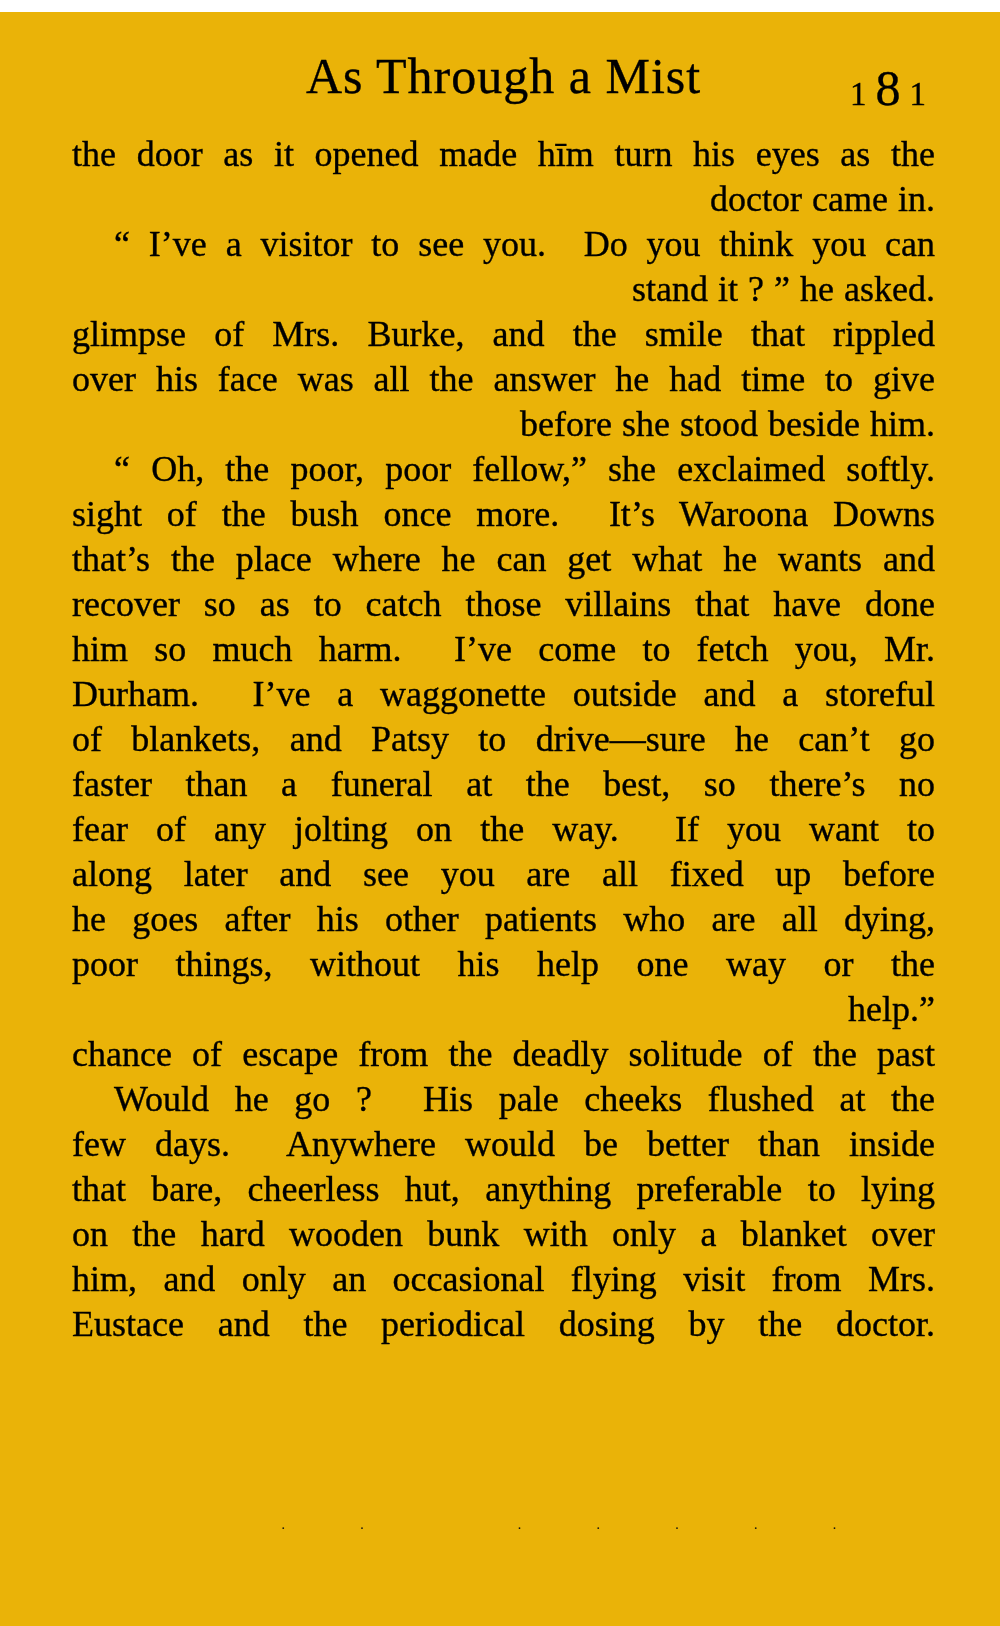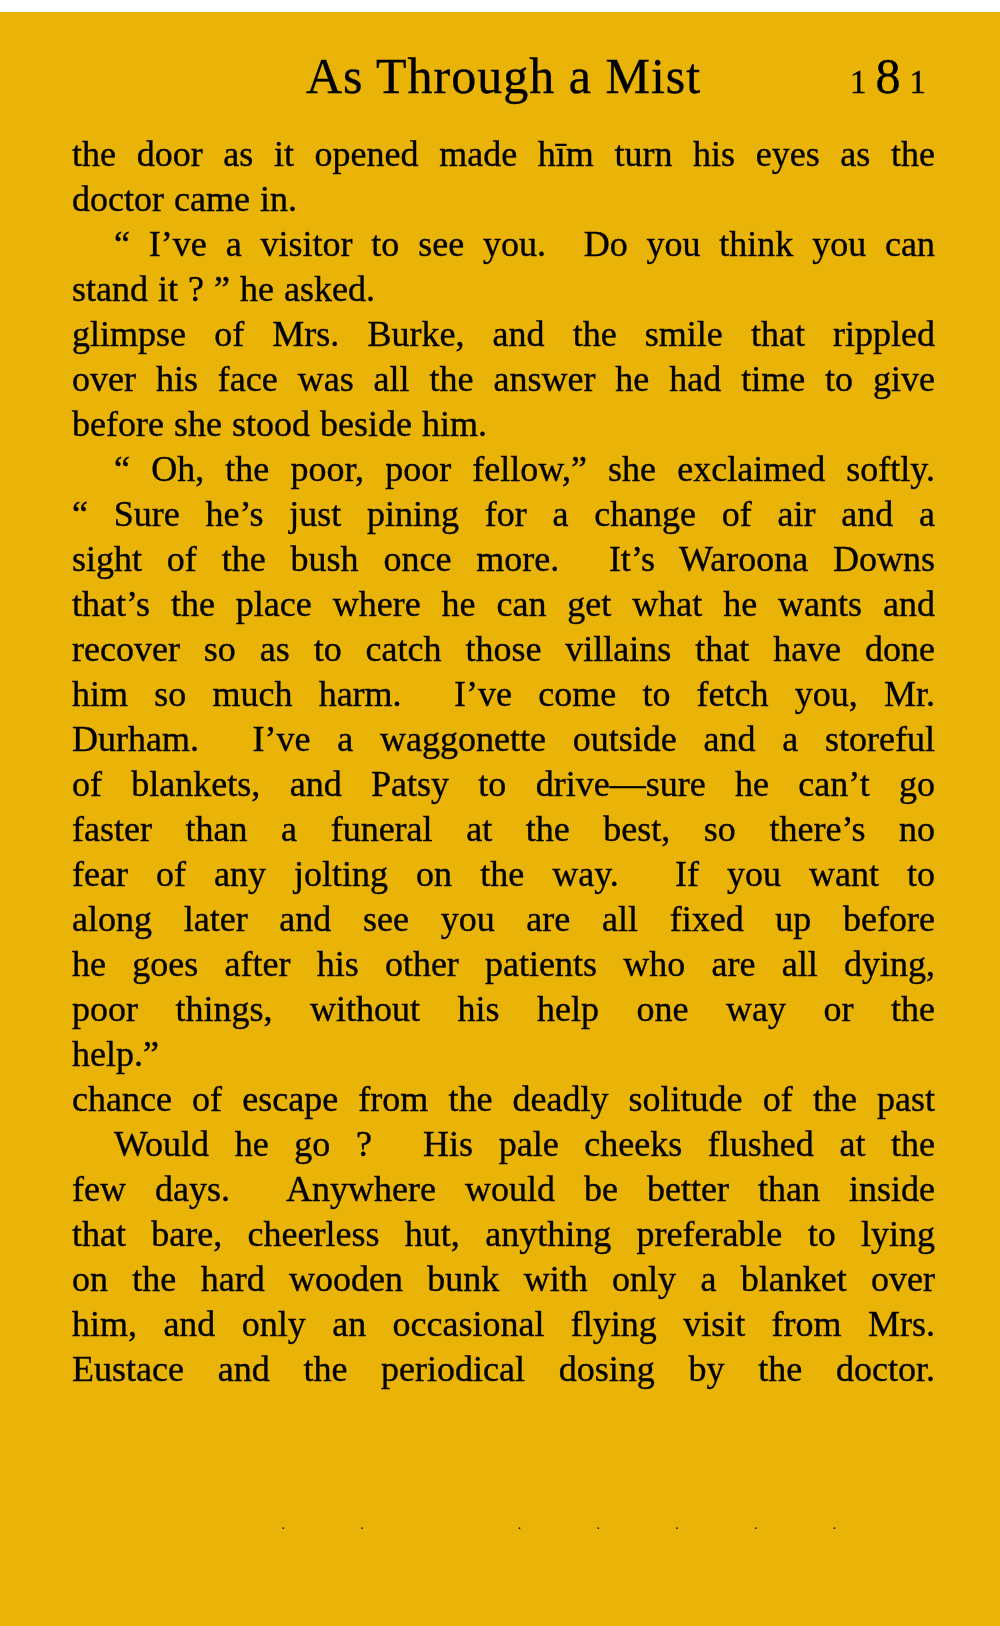--- a/index.html
+++ b/index.html
@@ -29,41 +29,41 @@
     margin: 0;
     font-size: 50px;
     font-weight: normal;
     letter-spacing: 1px;
     text-align: center;
     line-height: 56px;
   }
   .page-num {
     position: absolute;
     right: 0;
-    top: 0;
+    top: 12px;
     height: 56px;
     line-height: 56px;
     font-size: 50px;
     letter-spacing: 9px;
   }
   .page-num .os-one {
     font-size: 33px;
     letter-spacing: inherit;
   }
   .body {
     position: absolute;
     top: 120px;
     left: 72px;
     width: 863px;
   }
   .line {
     font-size: 36px;
     line-height: 45px;
     height: 45px;
-    text-align: left;
+    text-align: right;
     word-spacing: 1px;
     white-space: normal;
     overflow: visible;
   }
   .line.j {
     text-align: justify;
     text-align-last: justify;
   }
   .line.indent {
     padding-left: 42px;
@@ -97,21 +97,20 @@
   <div class="body">
     <div>
         <div class="line j">the door as it opened made hīm turn his eyes as the</div>
         <div class="line">doctor came in.</div>
         <div class="line j indent">“ I’ve a visitor to see you.&nbsp; Do you think you can</div>
         <div class="line">stand it ? ” he asked.</div>
         <div class="line j">glimpse of Mrs. Burke, and the smile that rippled</div>
         <div class="line j">over his face was all the answer he had time to give</div>
         <div class="line">before she stood beside him.</div>
         <div class="line j indent">“ Oh, the poor, poor fellow,” she exclaimed softly.</div>
-        <div class="line j">“ Sure he’s just pining for a change of air and a</div>
         <div class="line j">sight of the bush once more.&nbsp; It’s Waroona Downs</div>
         <div class="line j">that’s the place where he can get what he wants and</div>
         <div class="line j">recover so as to catch those villains that have done</div>
         <div class="line j">him so much harm.&nbsp; I’ve come to fetch you, Mr.</div>
         <div class="line j">Durham.&nbsp; I’ve a waggonette outside and a storeful</div>
         <div class="line j">of blankets, and Patsy to drive—sure he can’t go</div>
         <div class="line j">faster than a funeral at the best, so there’s no</div>
         <div class="line j">fear of any jolting on the way.&nbsp; If you want to</div>
         <div class="line j">along later and see you are all fixed up before</div>
         <div class="line j">he goes after his other patients who are all dying,</div>

